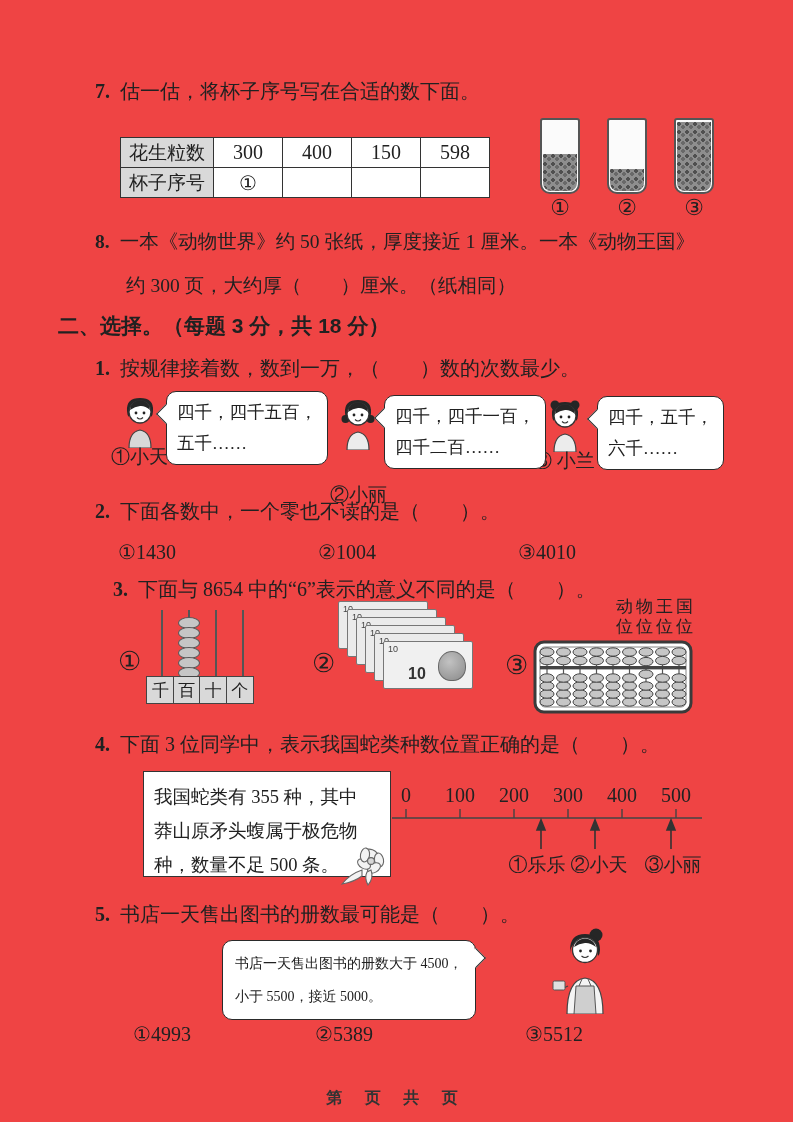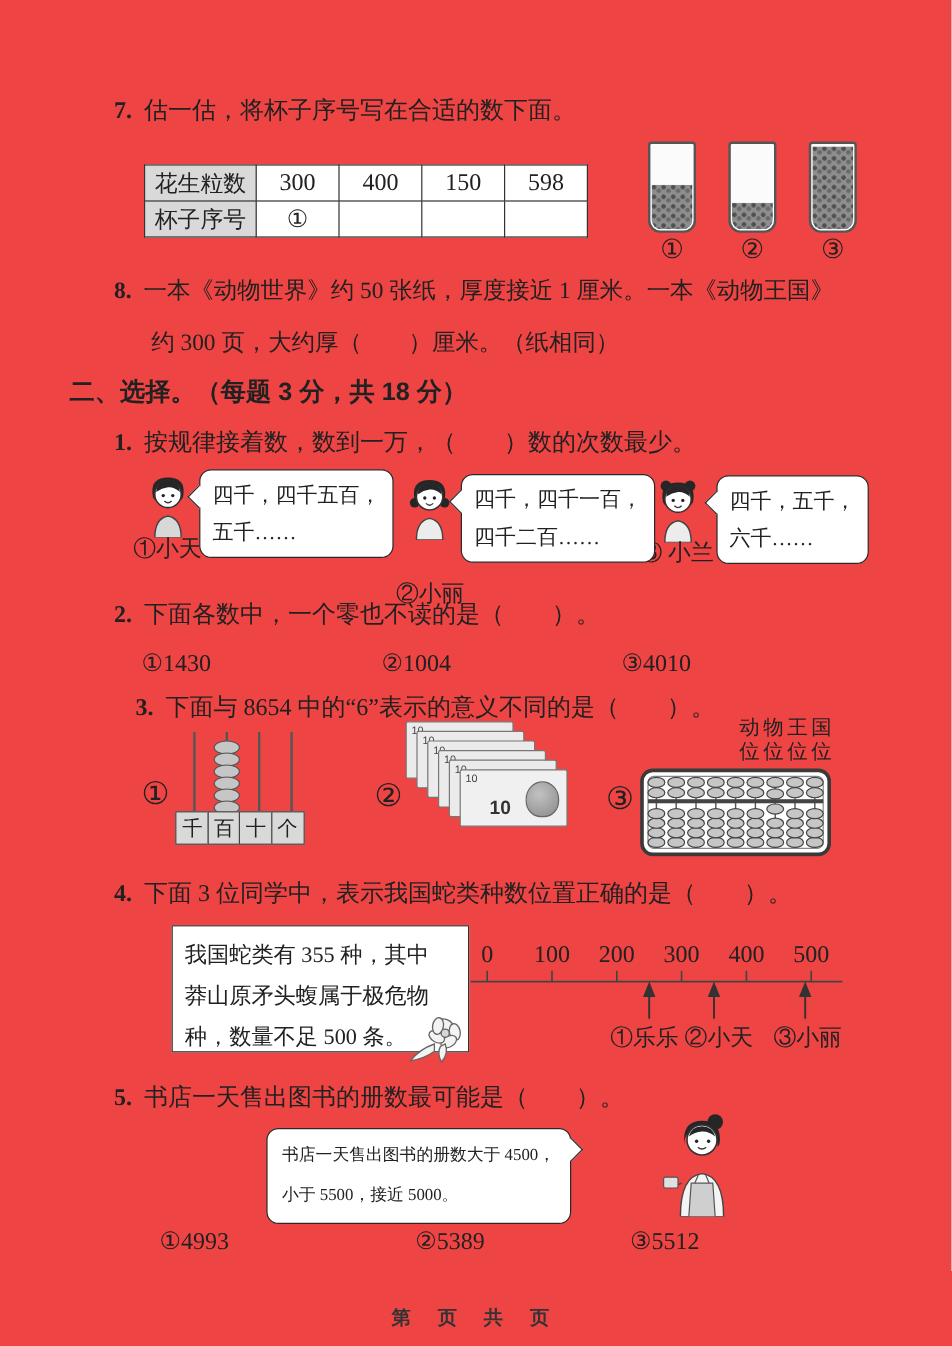--- a/index.html
+++ b/index.html
@@ -384,18 +384,18 @@
     <path d="M29.5 30 Q33 33 36.5 30" stroke="#333" stroke-width="1.1" fill="none"></path>
     <path d="M15 88 Q15 54 33 52 Q51 54 51 88 Z" fill="#f4f4f4" stroke="#444" stroke-width="1.2"></path>
     <path d="M24 60 L42 60 L44 88 L22 88 Z" fill="#cfcfcf" stroke="#555" stroke-width="1"></path>
     <line x1="27" y1="60" x2="30" y2="53" stroke="#555" stroke-width="1"></line>
     <line x1="39" y1="60" x2="36" y2="53" stroke="#555" stroke-width="1"></line>
     <path d="M16 60 Q9 64 5 61" stroke="#444" stroke-width="1.2" fill="none"></path>
     <rect x="1" y="55" width="12" height="9" rx="1.5" fill="#e0e0e0" stroke="#555" stroke-width="1"></rect>
   </svg>
 
   <span class="opt" style="left:133px;top:1022px;">①4993</span>
-  <span class="opt" style="left:315px;top:1022px;margin-left:31px;">②5389</span>
+  <span class="opt" style="left:315px;top:1022px;">②5389</span>
   <span class="opt" style="left:525px;top:1022px;">③5512</span>
 
   <div class="footer">第 页 共 页</div>
 
 </div>
 
 </body></html>

